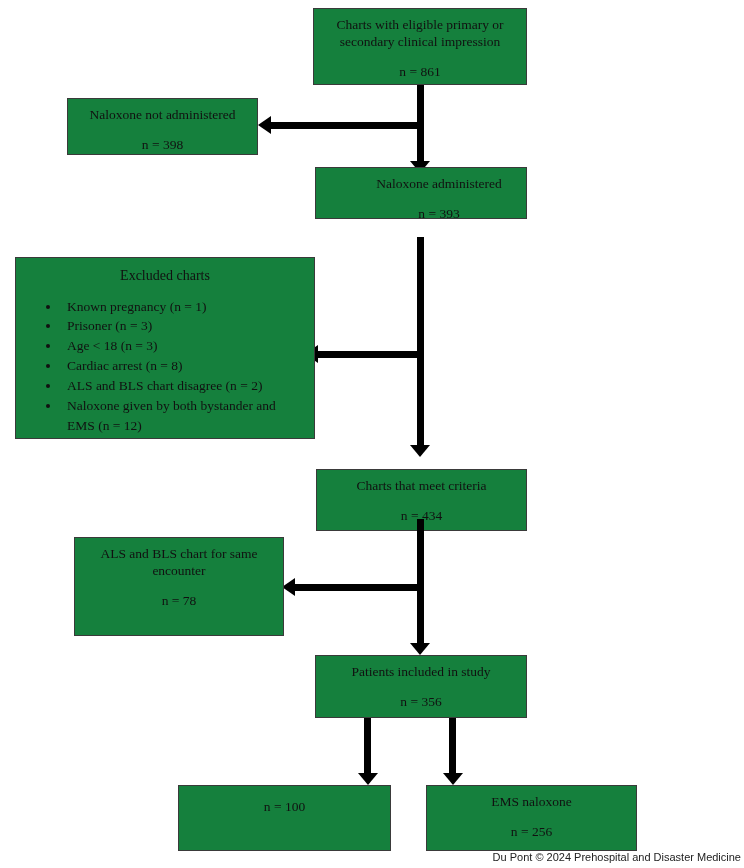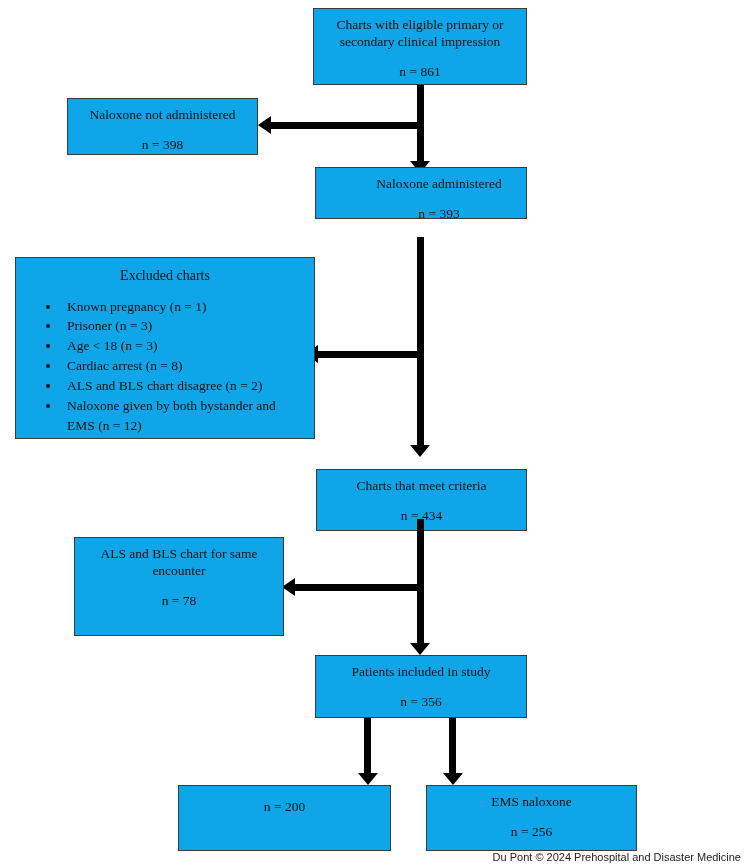--- a/index.html
+++ b/index.html
@@ -12,21 +12,21 @@
     width: 744px;
     height: 868px;
     background: #ffffff;
     font-family: "Liberation Serif", "DejaVu Serif", serif;
     color: #111111;
     overflow: hidden;
   }
   .box {
     position: absolute;
     border: 1px solid #3a3a3a;
-    background: #0ea5e9;
+    background: #15803d;
     box-sizing: border-box;
     text-align: center;
     font-size: 13.5px;
     line-height: 1.25;
   }
   .box .box-label {
     padding: 8px 8px 0 8px;
   }
   .box .box-n {
     padding-top: 13px;
@@ -148,21 +148,21 @@
     <div class="box-label">Patients included in study</div>
     <div class="box-n">n = 356</div>
   </div>
 
   <div class="vline" style="left:364px; top:718px; height:55px;"></div>
   <div class="arrow-down" style="left:358px; top:773px;"></div>
   <div class="vline" style="left:449px; top:718px; height:55px;"></div>
   <div class="arrow-down" style="left:443px; top:773px;"></div>
 
   <div class="box" style="left:178px; top:785px; width:213px; height:66px;">
-    <div class="box-n">n = 200</div>
+    <div class="box-n">n = 100</div>
   </div>
 
   <div class="box" style="left:426px; top:785px; width:211px; height:66px;">
     <div class="box-label">EMS naloxone</div>
     <div class="box-n">n = 256</div>
   </div>
 
   <div class="credit">Du Pont © 2024 Prehospital and Disaster Medicine</div>
 
 </div>

